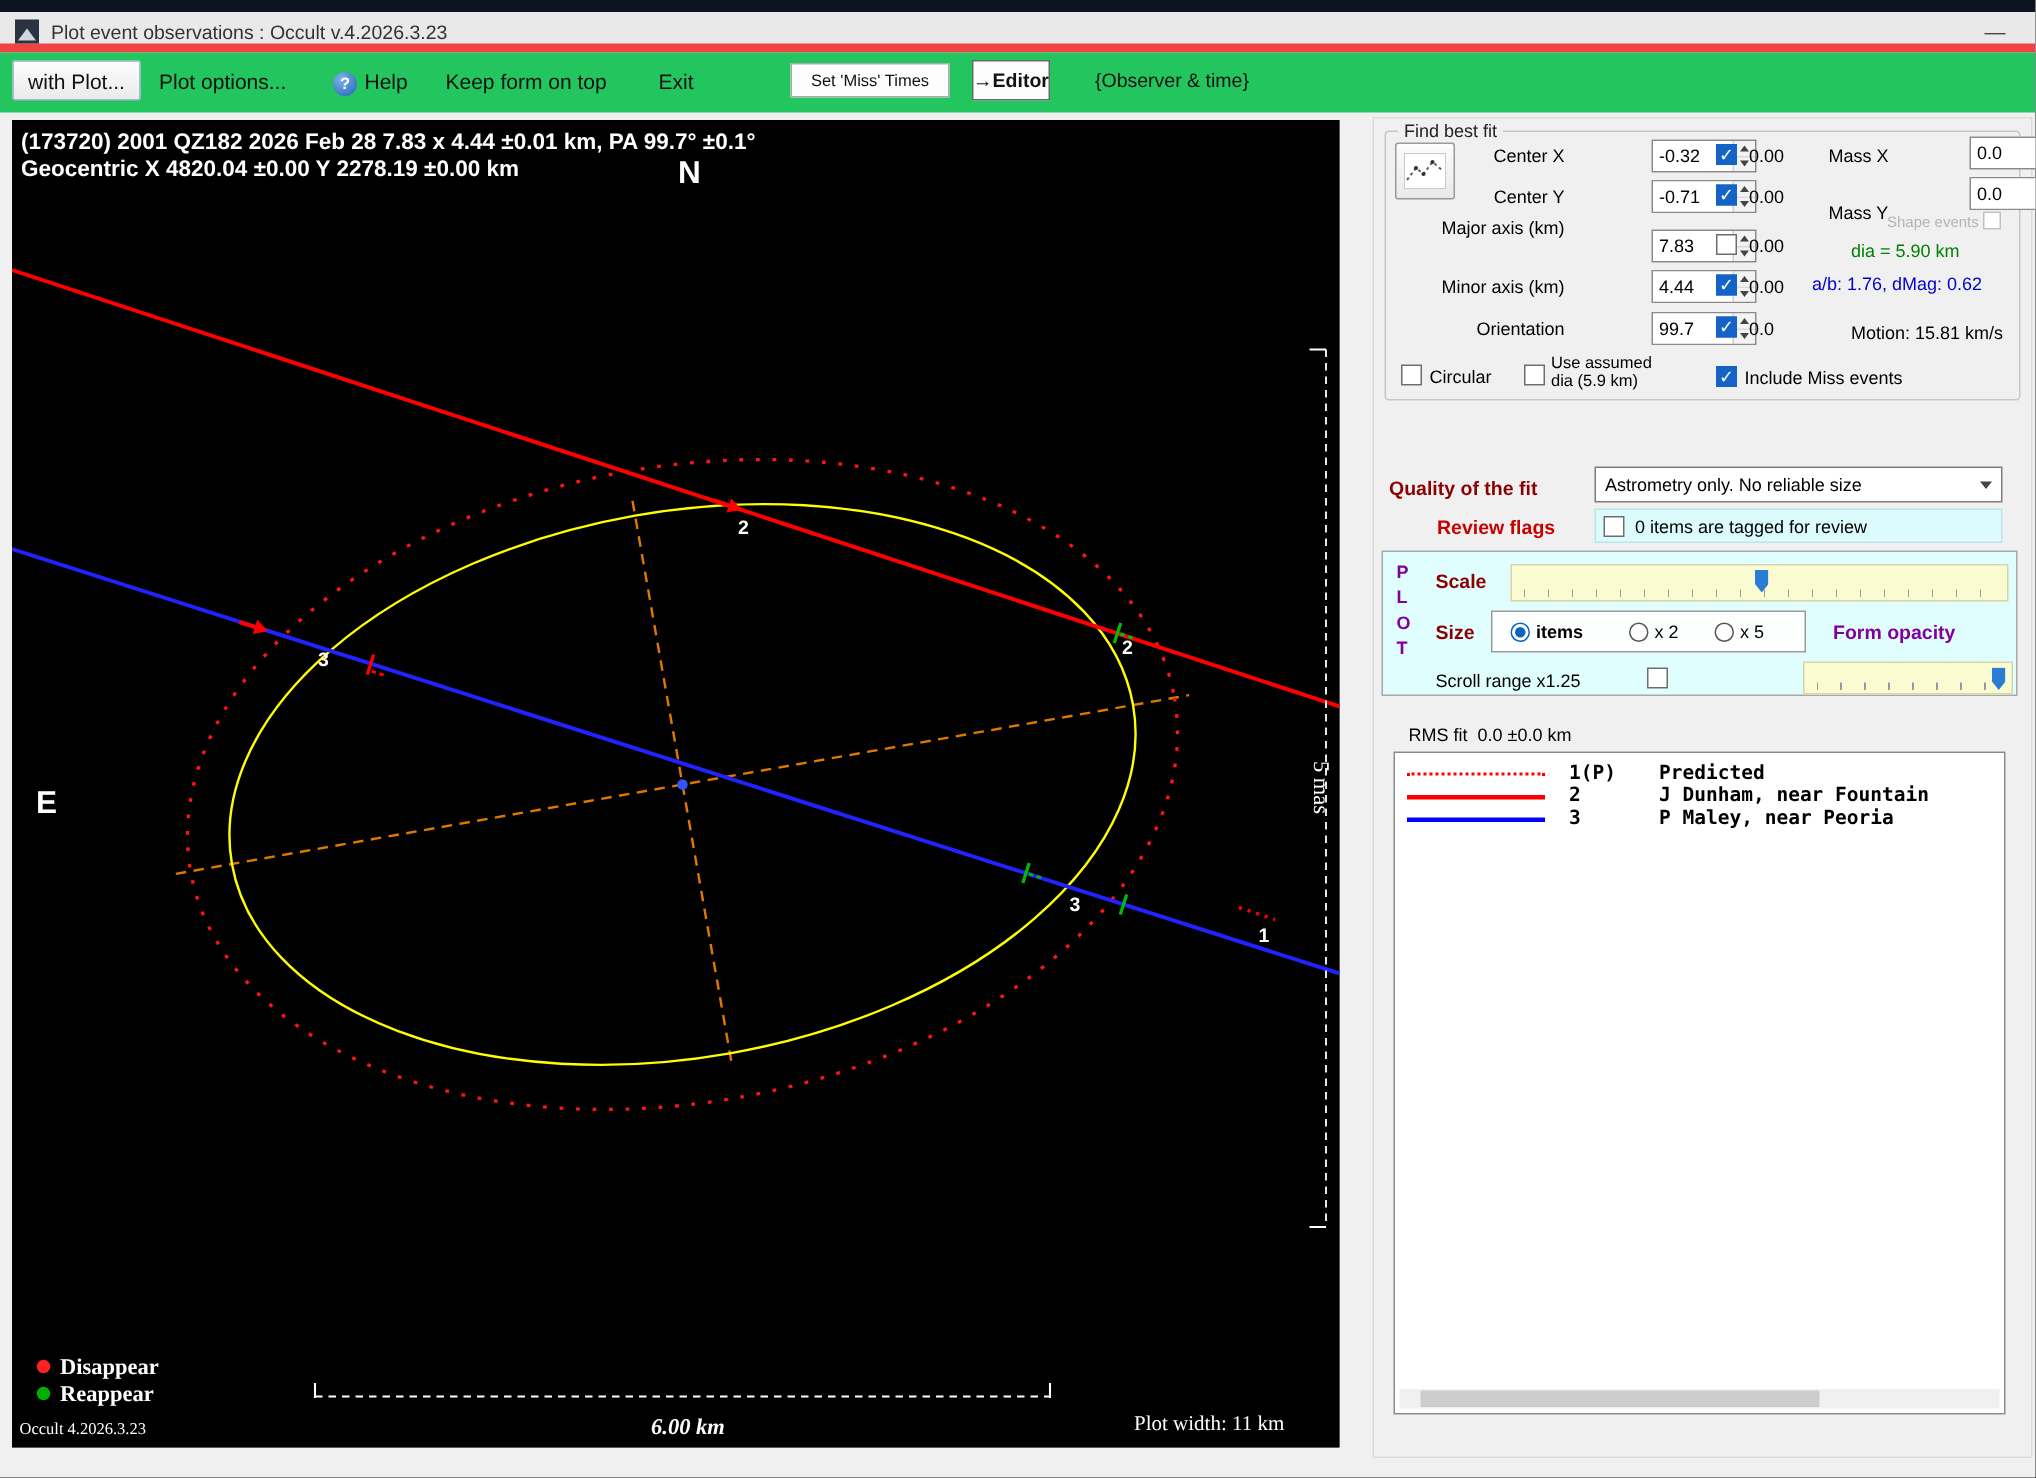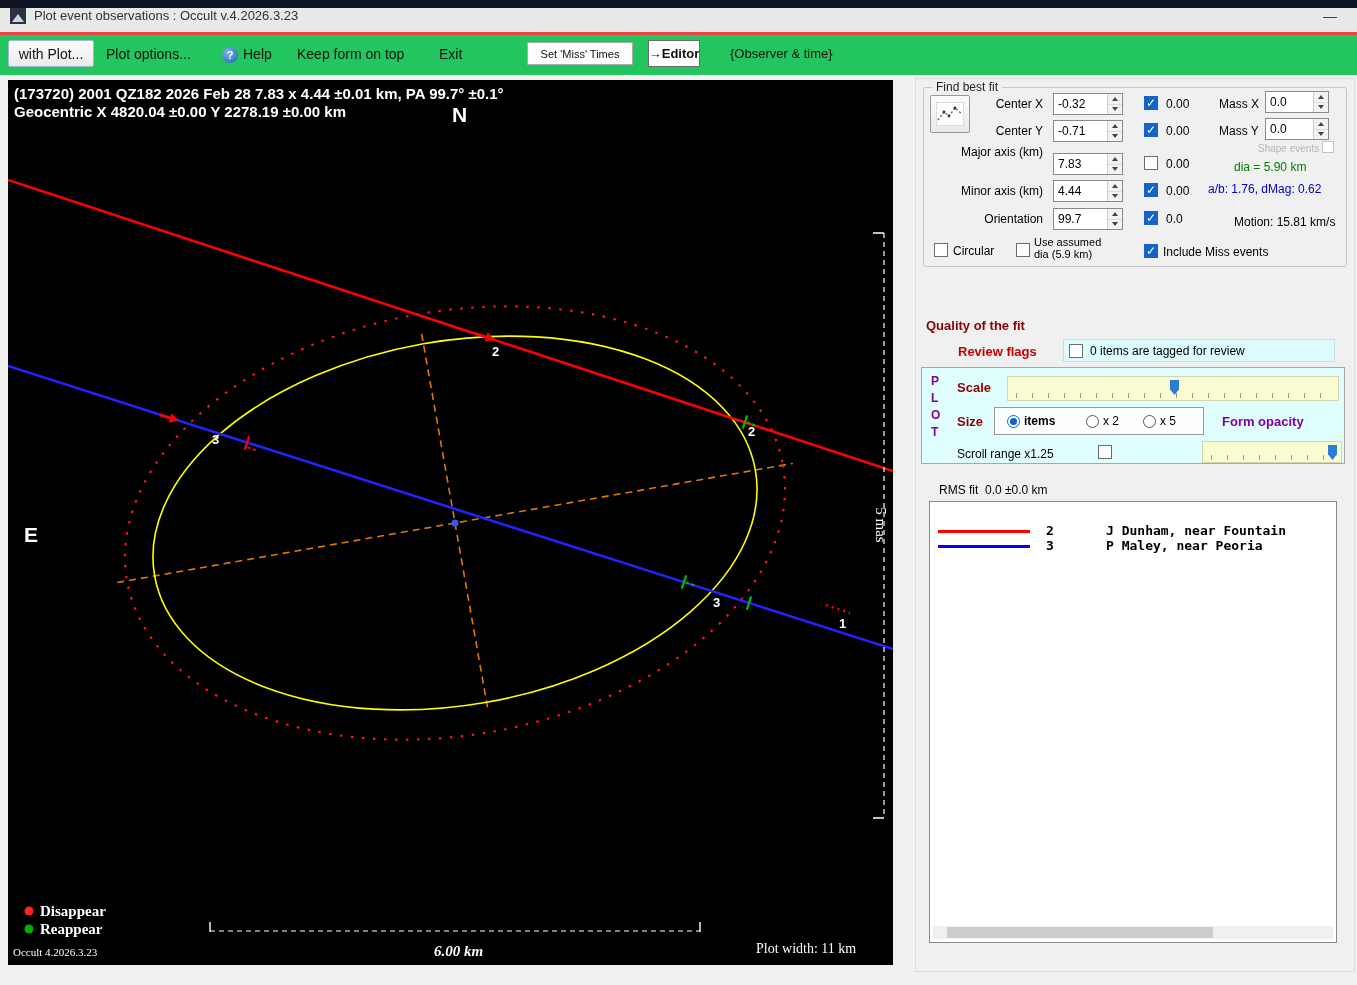--- a/index.html
+++ b/index.html
@@ -2,21 +2,21 @@
 <html><head>
 <meta charset="utf-8">
 <style>
   * { margin:0; padding:0; box-sizing:border-box; }
   body { font-family:"Liberation Sans", sans-serif; background:#c8c8c8; }
   .app { position:relative; width:1357px; height:985px; background:#f0f0f0; overflow:hidden; }
 
   
   .top-strip { position:absolute; left:0; top:0; width:100%; height:8px; background:#0d1320; }
   .titlebar { position:absolute; left:0; top:8px; width:100%; height:27px; background:#e9e9e9;
-              display:flex; align-items:flex-start; padding:0 10px; border-bottom:3px solid #ef4444; }
+              display:flex; align-items:flex-end; padding:0 10px; border-bottom:6px solid #ef4444; }
   .win-icon { width:16px; height:16px; background:#2b3340; position:relative; margin-right:8px; flex:0 0 auto; }
   .win-icon::after { content:""; position:absolute; left:2px; bottom:2px; border-left:6px solid transparent;
                      border-right:6px solid transparent; border-bottom:8px solid #cfd6df; }
   .win-title { font-size:13px; color:#333; }
   .win-min { margin-left:auto; font-size:14px; color:#444; padding:0 10px; cursor:default; }
 
   
   .toolbar { position:absolute; left:0; top:35px; width:100%; height:40px; background:#22c55e; }
   .tb-item { position:absolute; font-size:14px; color:#111; white-space:nowrap; }
   .tb-btn { display:flex; align-items:center; justify-content:center; }
@@ -39,21 +39,21 @@
   .pmas { font-family:"Liberation Serif",serif; font-size:15px; fill:#fff; }
 
   
   .controls { position:absolute; left:915px; top:78px; width:440px; height:894px;
               background:#f0f0f0; border:1px solid #dcdcdc; }
   .groupbox { position:absolute; border:1px solid #c6c6c6; border-radius:3px; }
   .gb-legend { position:absolute; top:-8px; left:8px; background:#f0f0f0; padding:0 4px; font-size:12px; color:#222; }
   .lbl { position:absolute; font-size:12px; color:#000; white-space:nowrap; }
   .lbl.r { text-align:right; }
 
-  .spinner { position:absolute; height:22px; background:#fff; border:1px solid #8a8a8a; display:flex; }
+  .spinner { position:absolute; height:22px; background:#fff; border:1px solid #8a8a8a; display:flex;margin-left:48px; }
   .spinner input { flex:1; min-width:0; border:none; outline:none; font-size:12px; padding:1px 4px;
                    font-family:"Liberation Sans",sans-serif; }
   .spin-btns { width:15px; display:flex; flex-direction:column; border-left:1px solid #cfcfcf; }
   .spin-b { flex:1; background:#f3f3f3; position:relative; }
   .spin-b + .spin-b { border-top:1px solid #dcdcdc; }
   .spin-b.up::after, .spin-b.dn::after { content:""; position:absolute; left:50%; top:50%; transform:translate(-50%,-50%); }
   .spin-b.up::after { border-left:3px solid transparent; border-right:3px solid transparent; border-bottom:4px solid #444; }
   .spin-b.dn::after { border-left:3px solid transparent; border-right:3px solid transparent; border-top:4px solid #444; }
 
   .cb { position:absolute; width:14px; height:14px; background:#fff; border:1px solid #6d6d6d; }
@@ -229,21 +229,21 @@
     <div class="lbl r" style="left:55px;top:45px;width:72px">Center Y</div>
     <div class="spinner" style="left:137px;top:41px;width:70px">
       <input value="-0.71" style="">
       <div class="spin-btns">
           <div class="spin-b up"></div>
           <div class="spin-b dn"></div>
         </div>
     </div>
     <div class="cb checked" style="left:228px;top:44px"></div>
     <div class="lbl" style="left:250px;top:45px">0.00</div>
-    <div class="lbl" style="left:303px;top:45px">Mass Y</div>
+    <div class="lbl" style="left:303px;top:56px">Mass Y</div>
     <div class="spinner" style="left:349px;top:39px;width:64px">
       <input value="0.0" style="">
       <div class="spin-btns">
           <div class="spin-b up"></div>
           <div class="spin-b dn"></div>
         </div>
     </div>
 
     <div class="lbl" style="left:342px;top:64px;font-size:10px;color:#b5b5b5">Shape events</div>
     <div class="cb small" style="left:406px;top:62px"></div>
@@ -289,20 +289,24 @@
     <div class="cb" style="left:100px;top:164px"></div>
     <div class="lbl" style="left:118px;top:157px;font-size:11px;line-height:12px">
       <div>Use assumed</div>
       <div>dia (5.9 km)</div>
     </div>
     <div class="cb checked" style="left:228px;top:165px"></div>
     <div class="lbl" style="left:247px;top:166px">Include Miss events</div>
 
 
     <div class="lbl maroon" style="left:10px;top:239px;font-size:13px">Quality of the fit</div>
+    <div class="dropdown" style="left:147px;top:232px;width:272px">
+      <span>Astrometry only. No reliable size</span>
+      <span class="dd-arrow"></span>
+    </div>
 
     <div class="lbl redbold" style="left:42px;top:265px;font-size:13px">Review flags</div>
     <div class="review-box" style="left:147px;top:260px;width:272px">
       <div class="cb" style="left:5px;top:4px"></div>
       <div class="lbl" style="left:26px;top:4px">0 items are tagged for review</div>
     </div>
 
     <div class="plot-panel" style="left:5px;top:288px;width:424px;height:97px">
       <div class="lbl purple" style="left:9px;top:6px">P</div>
       <div class="lbl purple" style="left:9px;top:23px">L</div>
@@ -330,20 +334,25 @@
       <div class="cb" style="left:176px;top:77px"></div>
       <div class="slider" style="left:280px;top:73px;width:140px;height:22px">
         <div class="slider-ticks"></div>
         <div class="slider-thumb" style="left:125px"></div>
       </div>
     </div>
 
     <div class="lbl" style="left:23px;top:404px;white-space:pre">RMS fit  0.0 ±0.0 km</div>
 
     <div class="obs-list" style="left:13px;top:422px;width:408px;height:442px">
+      <div class="obs-row" style="top:6px">
+        <div class="obs-line" style="border-top:2px dotted #ff0000"></div>
+        <span class="obs-id">1(P)</span>
+        <span class="obs-name">Predicted</span>
+      </div>
       <div class="obs-row" style="top:21px">
         <div class="obs-line" style="border-top:3px solid #ff0000"></div>
         <span class="obs-id">2</span>
         <span class="obs-name">J Dunham, near Fountain</span>
       </div>
       <div class="obs-row" style="top:36px">
         <div class="obs-line" style="border-top:3px solid #0000ff"></div>
         <span class="obs-id">3</span>
         <span class="obs-name">P Maley, near Peoria</span>
       </div>

